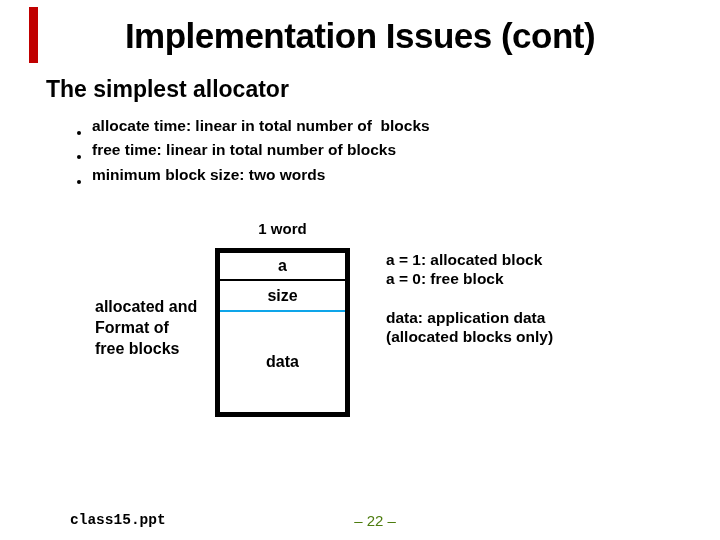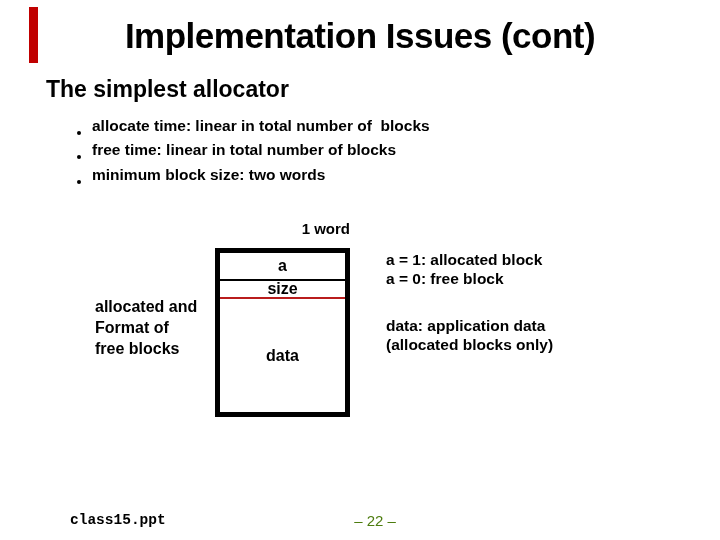--- a/index.html
+++ b/index.html
@@ -11,42 +11,42 @@
   .title {
     position:absolute; left:0; top:16px; width:720px; text-align:center;
     font-size:35px; font-weight:bold; letter-spacing:-0.5px; white-space:nowrap;
   }
   .heading { position:absolute; left:46px; top:76px; font-size:23px; font-weight:bold; white-space:nowrap; }
   .bullets { position:absolute; left:77px; top:110px; }
   .bullet-row { display:flex; align-items:flex-end; height:24.5px; }
   .bullet-dot { width:4px; height:4px; border-radius:50%; background:#000; margin-right:11px; flex:0 0 auto; }
   .bullet-text { font-size:15.5px; font-weight:bold; white-space:pre; }
   .word-label {
-    position:absolute; left:215px; top:220px; width:135px; text-align:right;
+    position:absolute; left:215px; top:220px; width:135px; text-align:center;
     font-size:15px; font-weight:bold;
   }
   .block {
     position:absolute; left:215px; top:248px; width:135px; height:169px;
     border:5px solid #000; box-sizing:border-box; display:flex; flex-direction:column;
     background:#fff;
   }
   .cell { display:flex; align-items:center; justify-content:center; font-size:16px; font-weight:bold; }
   .cell-a    { height:28px; border-bottom:2px solid #000; box-sizing:border-box; }
-  .cell-size { height:18px; border-bottom:2px solid #b91c1c; box-sizing:border-box; }
+  .cell-size { height:31px; border-bottom:2px solid #0ea5e9; box-sizing:border-box; }
   .cell-data { flex:1; }
   .side-label {
     position:absolute; left:95px; top:296px;
     font-size:16px; font-weight:bold; line-height:21px; white-space:nowrap;
   }
   .annotations {
     position:absolute; left:386px; top:251px;
     font-size:15.5px; font-weight:bold; line-height:18.5px; white-space:nowrap;
   }
   .anno-group-2 { margin-top:18px; }
-  .anno-group-3 { margin-top:29px; }
+  .anno-group-3 { margin-top:21px; }
   .footer-filename {
     position:absolute; left:70px; top:512px;
     font-family:"Liberation Mono","DejaVu Sans Mono",monospace;
     font-size:14.5px; font-weight:bold; white-space:nowrap;
   }
   .footer-page {
     position:absolute; left:320px; top:512px; width:110px; text-align:center;
     font-size:15px; color:#4d7c0f; white-space:nowrap;
   }
   .footer-course {

